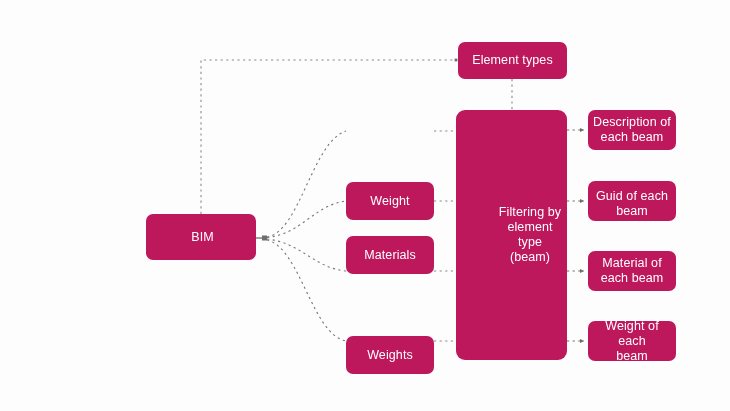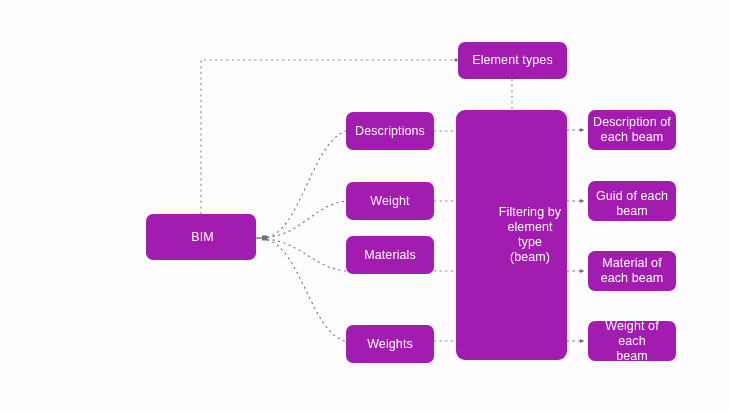--- a/index.html
+++ b/index.html
@@ -25,21 +25,21 @@
     position: absolute;
     left: 0;
     top: 0;
     width: 730px;
     height: 411px;
     pointer-events: none;
   }
   .node {
     position: absolute;
     box-sizing: border-box;
-    background: #a21caf;
+    background: #be185d;
     border-radius: 7px;
     color: #ffffff;
     display: flex;
     align-items: center;
     justify-content: center;
     text-align: center;
     font-size: 12.5px;
     line-height: 15px;
     letter-spacing: 0.1px;
     padding: 2px 4px;
@@ -47,21 +47,21 @@
   }
   .node-label {
     display: block;
     white-space: pre-line;
   }
   .node-bim        { left: 146px; top: 214px; width: 110px; height: 46px; padding-left: 7px; }
   .node-elemtypes  { left: 458px; top: 42px;  width: 109px; height: 37px; }
   .node-desc       { left: 346px; top: 112px; width: 88px;  height: 38px; }
   .node-guids      { left: 346px; top: 182px; width: 88px;  height: 38px; }
   .node-materials  { left: 346px; top: 236px; width: 88px;  height: 38px; }
-  .node-weights    { left: 346px; top: 325px; width: 88px;  height: 38px; }
+  .node-weights    { left: 346px; top: 336px; width: 88px;  height: 38px; }
   .node-filter     { left: 456px; top: 110px; width: 111px; height: 250px; border-radius: 9px; padding-left: 41px; }
   .node-rdesc      { left: 588px; top: 110px; width: 88px;  height: 40px; }
   .node-rguid      { left: 588px; top: 181px; width: 88px;  height: 40px; align-items: flex-end; }
   .node-rmat       { left: 588px; top: 251px; width: 88px;  height: 40px; }
   .node-rweight    { left: 588px; top: 321px; width: 88px;  height: 40px; }
 </style>
 </head>
 <body>
 
 <div id="diagram-canvas">
@@ -103,23 +103,20 @@
   </svg>
 
   <div class="node node-bim">
     <span class="node-label">BIM</span>
   </div>
 
   <div class="node node-elemtypes">
     <span class="node-label">Element types</span>
   </div>
 
-  <div class="node node-desc">
-    <span class="node-label">Descriptions</span>
-  </div>
 
   <div class="node node-guids">
     <span class="node-label">Weight</span>
   </div>
 
   <div class="node node-materials">
     <span class="node-label">Materials</span>
   </div>
 
   <div class="node node-weights">

